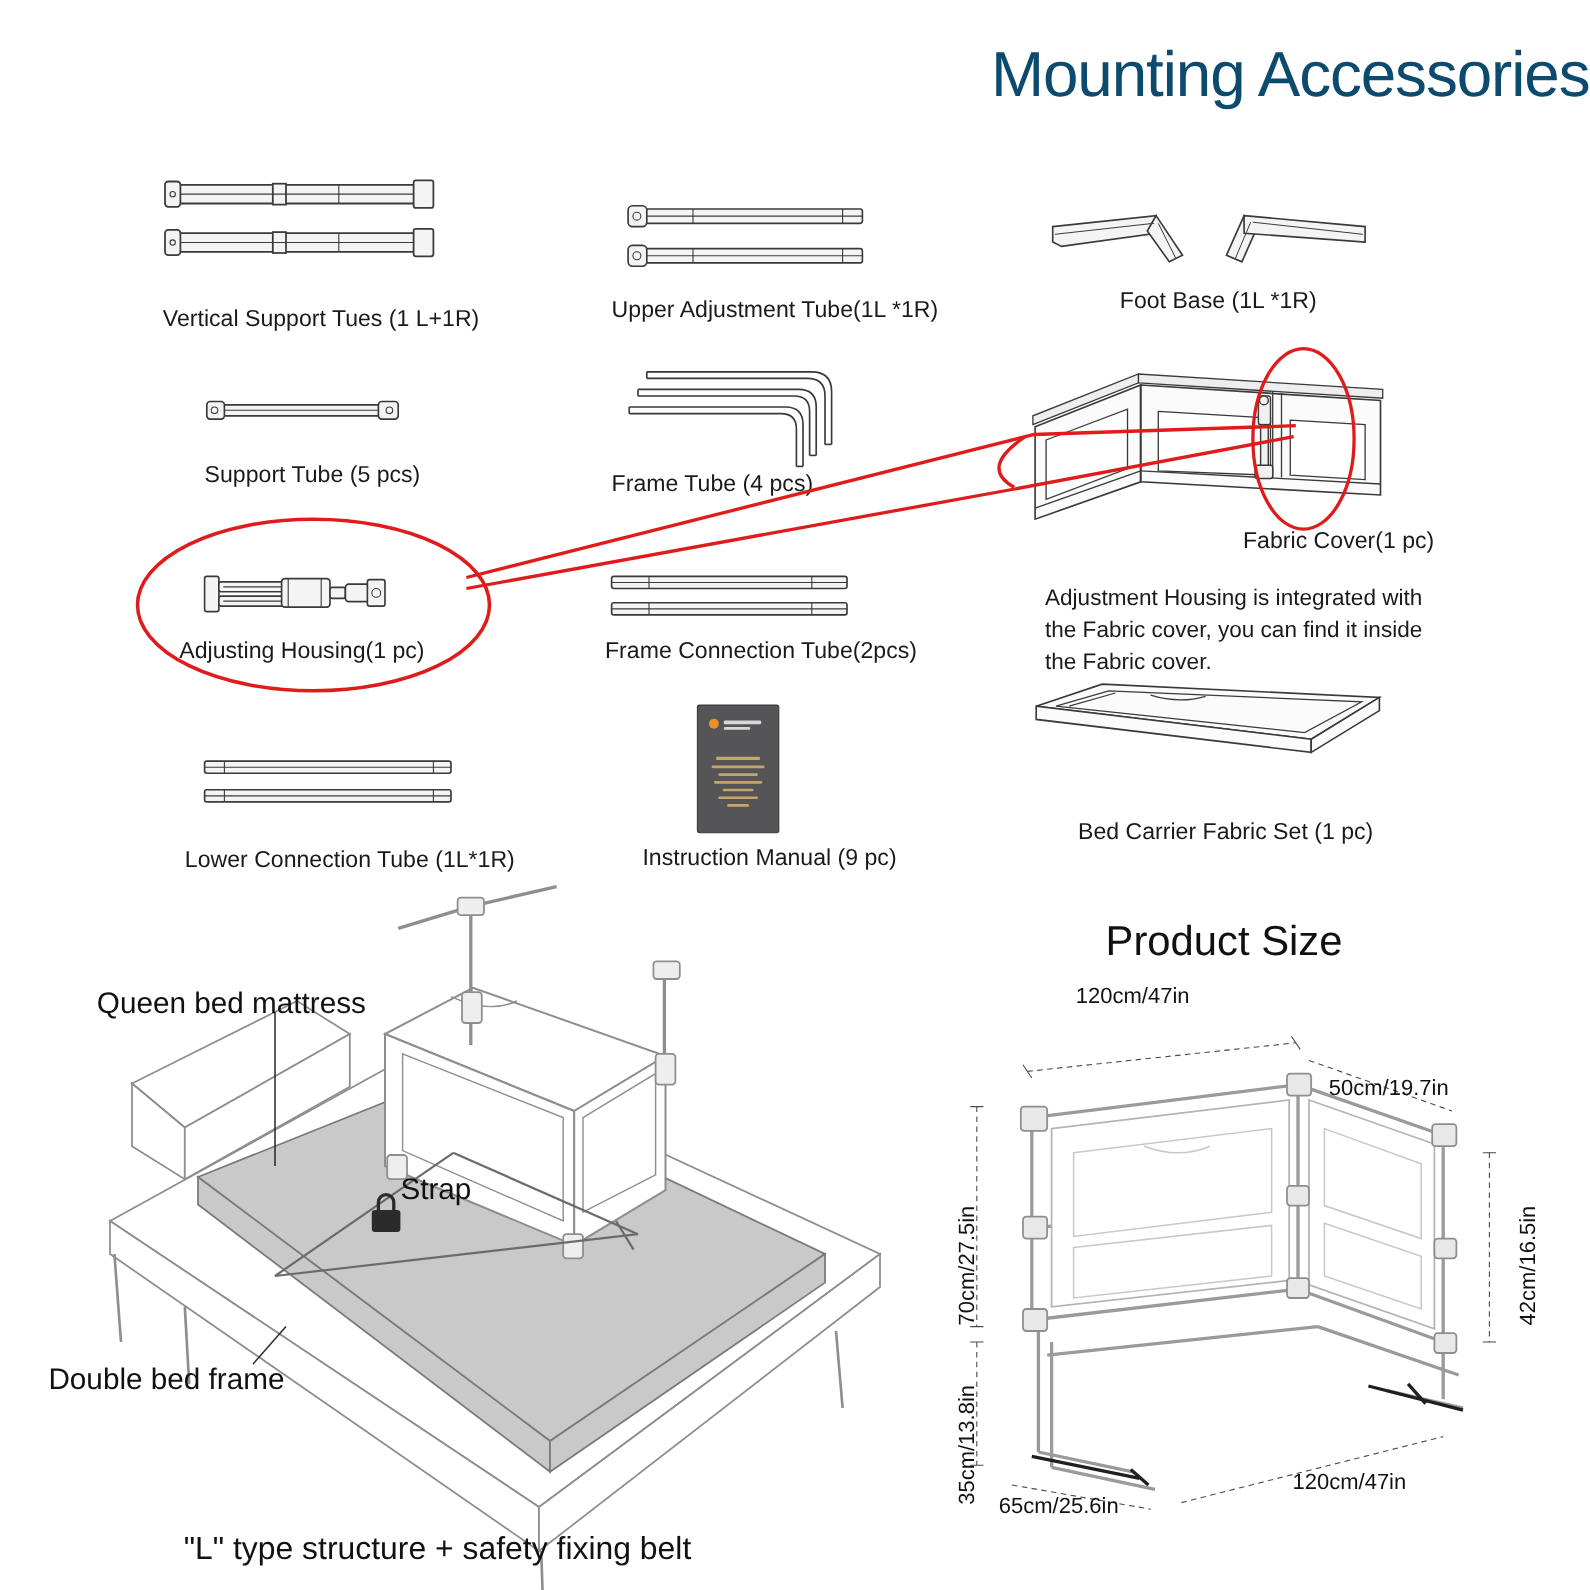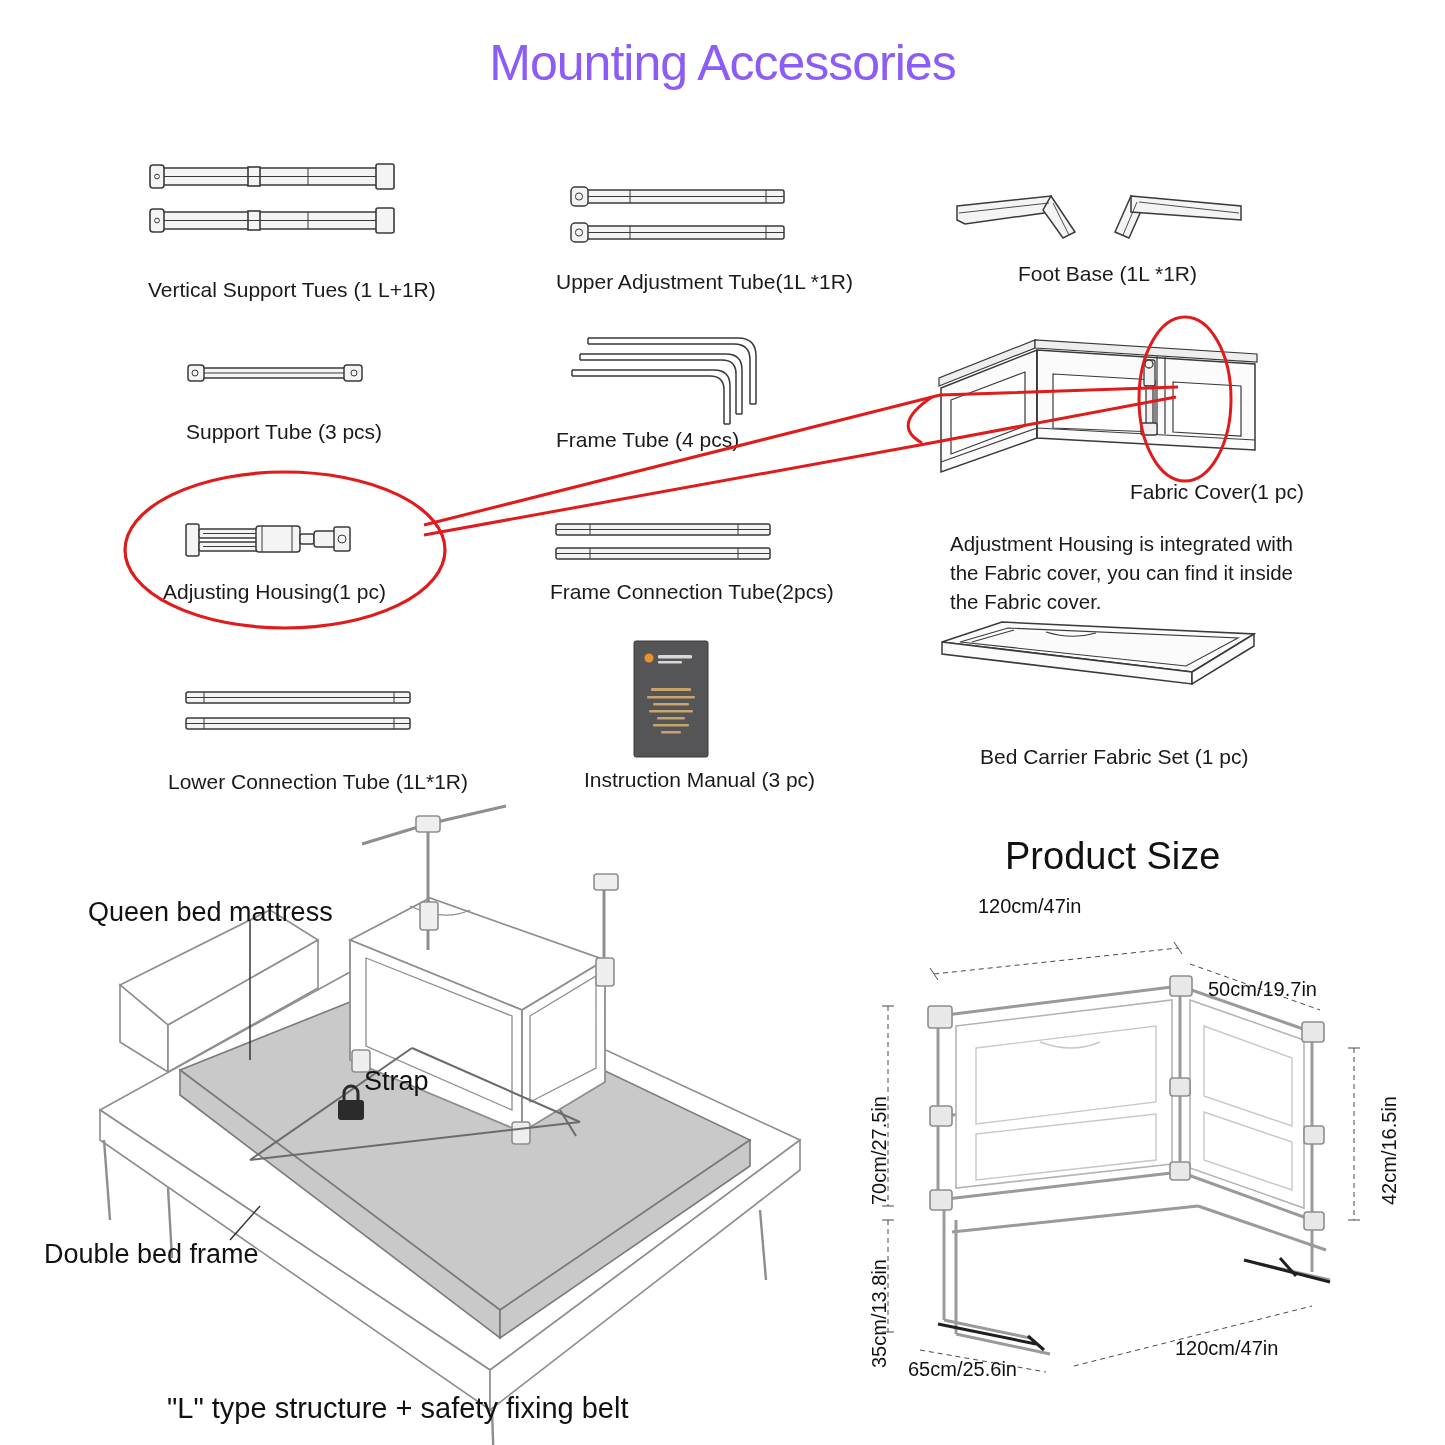--- a/index.html
+++ b/index.html
@@ -7,23 +7,23 @@
   body {
     width:1445px; height:1445px;
     background:#ffffff;
     font-family:"Liberation Sans", sans-serif;
     color:#1a1a1a;
     position:relative;
     overflow:hidden;
   }
   .title {
     position:absolute; top:34px; left:0; width:100%;
-    text-align:center;
-    font-size:50px; font-weight:400; letter-spacing:-1px;
-    color:#8b5cf6;
+    text-align:right;
+    font-size:58px; font-weight:400; letter-spacing:-1px;
+    color:#0c4a6e;
   }
   .label {
     position:absolute;
     font-size:21px;
     color:#1a1a1a;
     white-space:nowrap;
   }
   .part { position:absolute; }
   svg { display:block; overflow:visible; }
   .note {
@@ -140,21 +140,21 @@
       <rect x="2" y="5" width="16" height="16" rx="3"></rect>
       <rect x="158" y="5" width="18" height="16" rx="3"></rect>
     </g>
     <g stroke="#3a3a3a" stroke-width="1" fill="none">
       <circle cx="9" cy="13" r="3"></circle>
       <circle cx="168" cy="13" r="3"></circle>
       <line x1="18" y1="13" x2="158" y2="13"></line>
     </g>
   </svg>
 </div>
-<div class="label" style="left:186px; top:420px;">Support Tube (3 pcs)</div>
+<div class="label" style="left:186px; top:420px;">Support Tube (5 pcs)</div>
 
 <div class="part" style="left:570px; top:332px;">
   <svg width="200" height="100" viewBox="0 0 200 100">
     <g fill="none" stroke="#3a3a3a" stroke-width="1.5">
       <path d="M18 6 H168 Q186 6 186 24 V72"></path>
       <path d="M18 12 H164 Q180 12 180 28 V72"></path>
       <path d="M10 22 H156 Q172 22 172 38 V82"></path>
       <path d="M10 28 H152 Q166 28 166 42 V82"></path>
       <path d="M2 38 H144 Q160 38 160 54 V92"></path>
       <path d="M2 44 H140 Q154 44 154 58 V92"></path>
@@ -290,21 +290,21 @@
       <rect x="18" y="48" width="40" height="3" rx="1"></rect>
       <rect x="14" y="56" width="48" height="2.4" rx="1"></rect>
       <rect x="20" y="63" width="36" height="2.4" rx="1"></rect>
       <rect x="16" y="70" width="44" height="2.4" rx="1"></rect>
       <rect x="24" y="77" width="28" height="2.4" rx="1"></rect>
       <rect x="20" y="84" width="36" height="2.4" rx="1"></rect>
       <rect x="28" y="91" width="20" height="2.4" rx="1"></rect>
     </g>
   </svg>
 </div>
-<div class="label" style="left:584px; top:768px;">Instruction Manual (3 pc)</div>
+<div class="label" style="left:584px; top:768px;">Instruction Manual (9 pc)</div>
 
 <div class="part" style="left:938px; top:612px;">
   <svg width="320" height="105" viewBox="0 0 320 105">
     <g fill="#fbfbfb" stroke="#3a3a3a" stroke-width="1.5">
       <path d="M4 30 L64 10 L316 22 L254 60 Z"></path>
       <path d="M4 30 L4 42 L254 72 L254 60 Z"></path>
       <path d="M254 60 L316 22 L316 34 L254 72 Z"></path>
     </g>
     <g fill="none" stroke="#3a3a3a" stroke-width="1.1">
       <path d="M22 30 L70 16 L300 26 L248 54 Z"></path>

